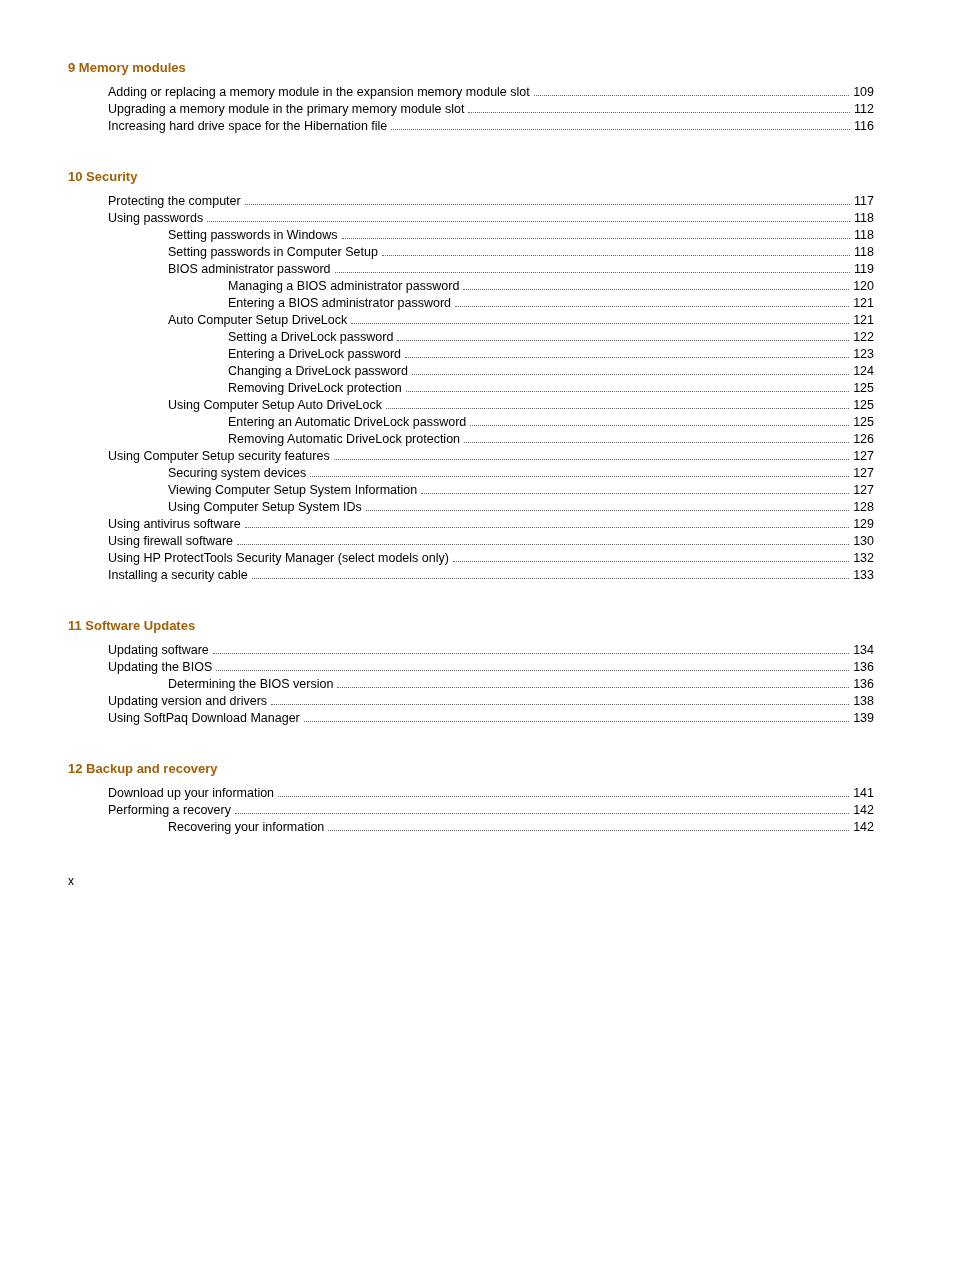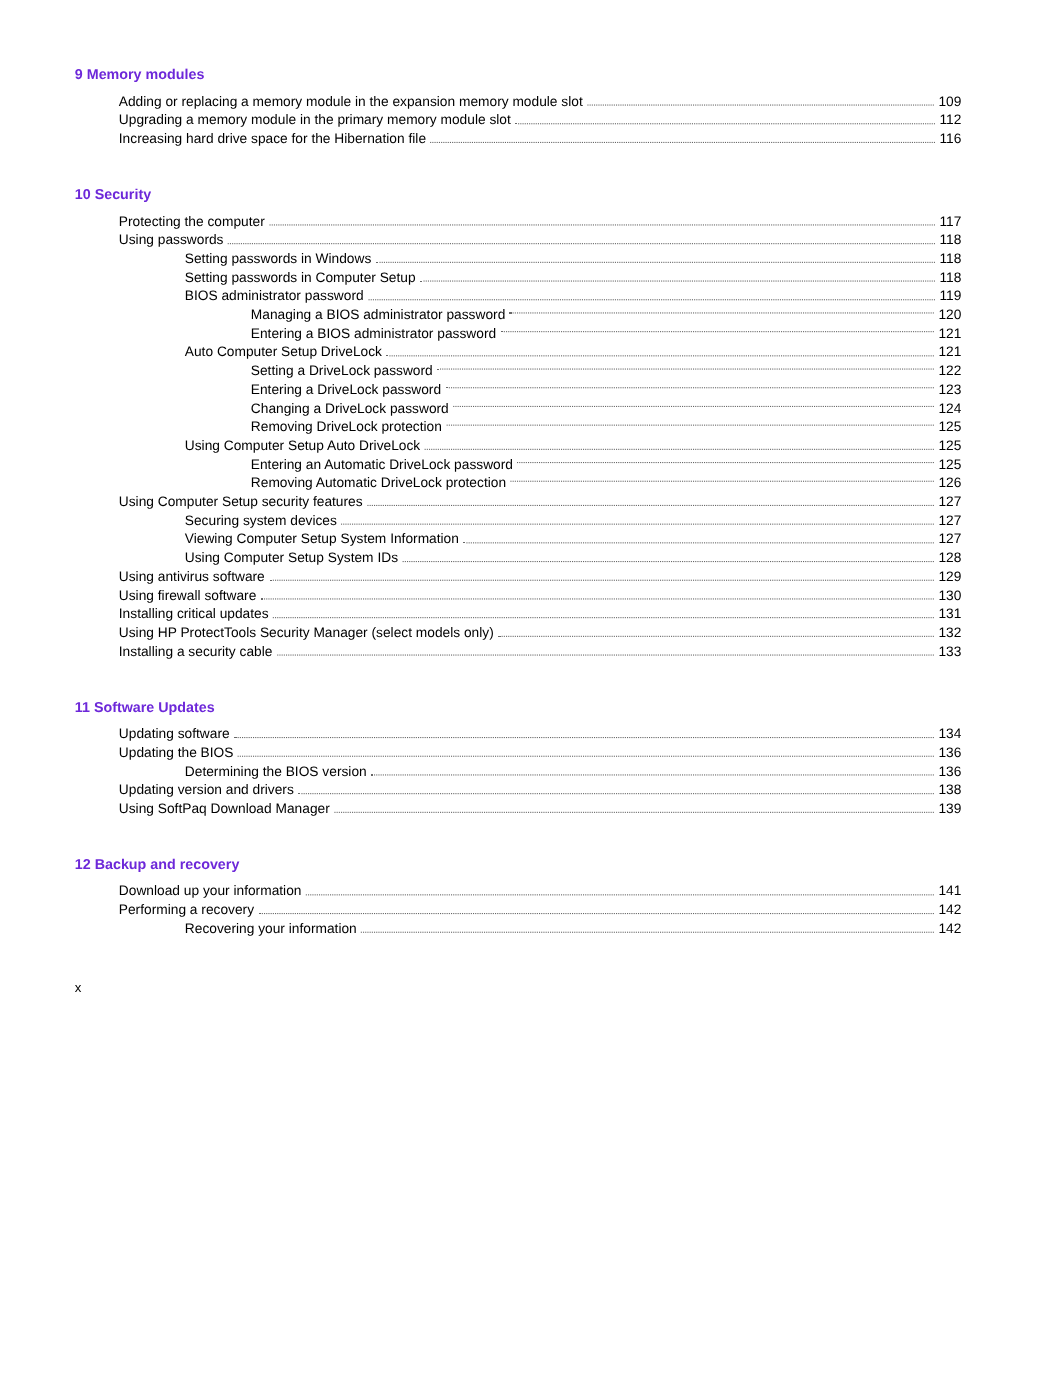--- a/index.html
+++ b/index.html
@@ -16,21 +16,21 @@
       width: 954px;
       min-height: 1270px;
       padding: 60px 80px 60px 68px;
     }
 
     .section {
       margin-bottom: 36px;
     }
 
     .section-title {
-      color: #6d28d9;
+      color: #a16207;
       font-size: 13px;
       font-weight: bold;
       margin-bottom: 10px;
     }
 
     .toc-entry {
       display: flex;
       align-items: baseline;
       margin-bottom: 3px;
       font-size: 12.5px;
@@ -50,21 +50,21 @@
     }
 
     .toc-entry .page-num {
       white-space: nowrap;
       flex-shrink: 0;
     }
 
     
     .indent-1 { padding-left: 40px; }
     .indent-2 { padding-left: 100px; }
-    .indent-3 { padding-left: 160px; align-items: center; }
+    .indent-3 { padding-left: 160px; }
 
     .page-footer {
       margin-top: 40px;
       font-size: 12px;
       color: #000;
       text-align: left;
     }
   </style>
 </head>
 <body>
@@ -189,25 +189,20 @@
         <span class="entry-text">Using antivirus software</span>
         <span class="dots"></span>
         <span class="page-num">129</span>
       </div>
       <div class="toc-entry indent-1">
         <span class="entry-text">Using firewall software</span>
         <span class="dots"></span>
         <span class="page-num">130</span>
       </div>
       <div class="toc-entry indent-1">
-        <span class="entry-text">Installing critical updates</span>
-        <span class="dots"></span>
-        <span class="page-num">131</span>
-      </div>
-      <div class="toc-entry indent-1">
         <span class="entry-text">Using HP ProtectTools Security Manager (select models only)</span>
         <span class="dots"></span>
         <span class="page-num">132</span>
       </div>
       <div class="toc-entry indent-1">
         <span class="entry-text">Installing a security cable</span>
         <span class="dots"></span>
         <span class="page-num">133</span>
       </div>
     </div>

